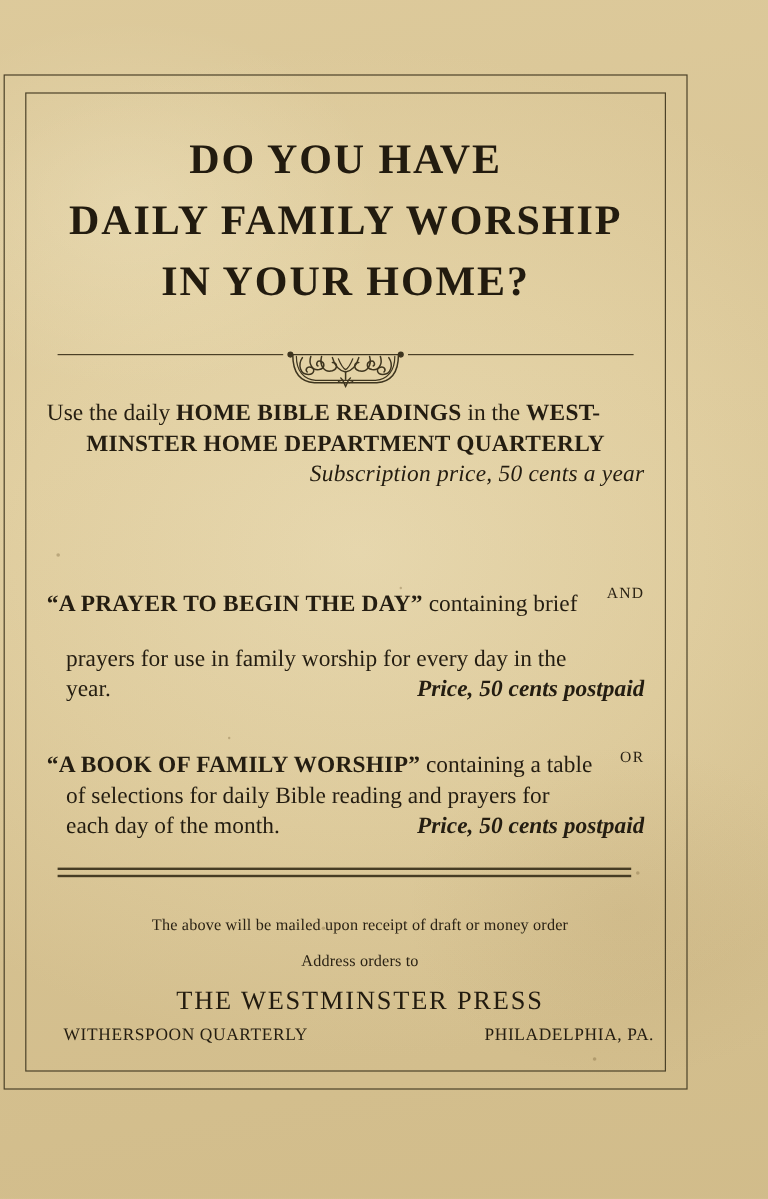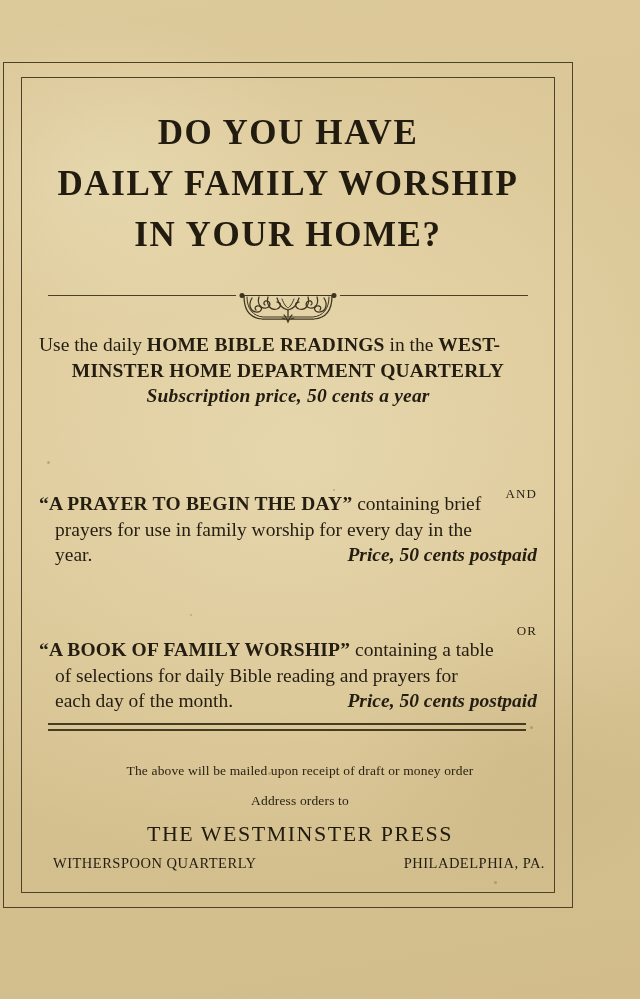--- a/index.html
+++ b/index.html
@@ -115,24 +115,24 @@
     line-height: 25.5px;
     color: #241d11;
     text-align: left;
   }
   .caps-bold {
     font-weight: 700;
     letter-spacing: .2px;
   }
   .price-line {
     font-style: italic;
-    font-weight: 700;
+    font-weight: 400;
     font-size: 19.5px;
     line-height: 26px;
-    text-align: center;
+    text-align: right;
     letter-spacing: .2px;
   }
   .price-inline {
     font-style: italic;
     font-weight: 700;
     float: right;
   }
   .conj {
     text-align: right;
     font-size: 13px;
@@ -267,29 +267,29 @@
     <div class="para caps-bold" style="text-align:center;">MINSTER HOME DEPARTMENT QUARTERLY</div>
     <div class="price-line">Subscription price, 50 cents a year</div>
   </div>
 
   <div class="body-block conj" style="top:378px;">AND</div>
 
   <div class="body-block" style="top:414px;">
     <div class="para">
       <span class="caps-bold">“A PRAYER TO BEGIN THE DAY”</span><span> containing brief</span>
     </div>
-    <div class="para hang" style="padding-left:16px;text-indent:0;">prayers for use in family worship for every day in the</div>
+    <div class="para hang" style="padding-left:16px;text-indent:0;margin-top:20px;">prayers for use in family worship for every day in the</div>
     <div class="para" style="padding-left:16px;overflow:hidden;">
       <span class="price-inline">Price, 50 cents postpaid</span><span>year.</span>
     </div>
   </div>
 
   <div class="body-block conj" style="top:515px;">OR</div>
 
-  <div class="body-block" style="top:548px;margin-top:12px;">
+  <div class="body-block" style="top:548px;">
     <div class="para">
       <span class="caps-bold">“A BOOK OF FAMILY WORSHIP”</span><span> containing a table</span>
     </div>
     <div class="para" style="padding-left:16px;">of selections for daily Bible reading and prayers for</div>
     <div class="para" style="padding-left:16px;overflow:hidden;">
       <span class="price-inline">Price, 50 cents postpaid</span><span>each day of the month.</span>
     </div>
   </div>
 
   <div id="double-rule">

